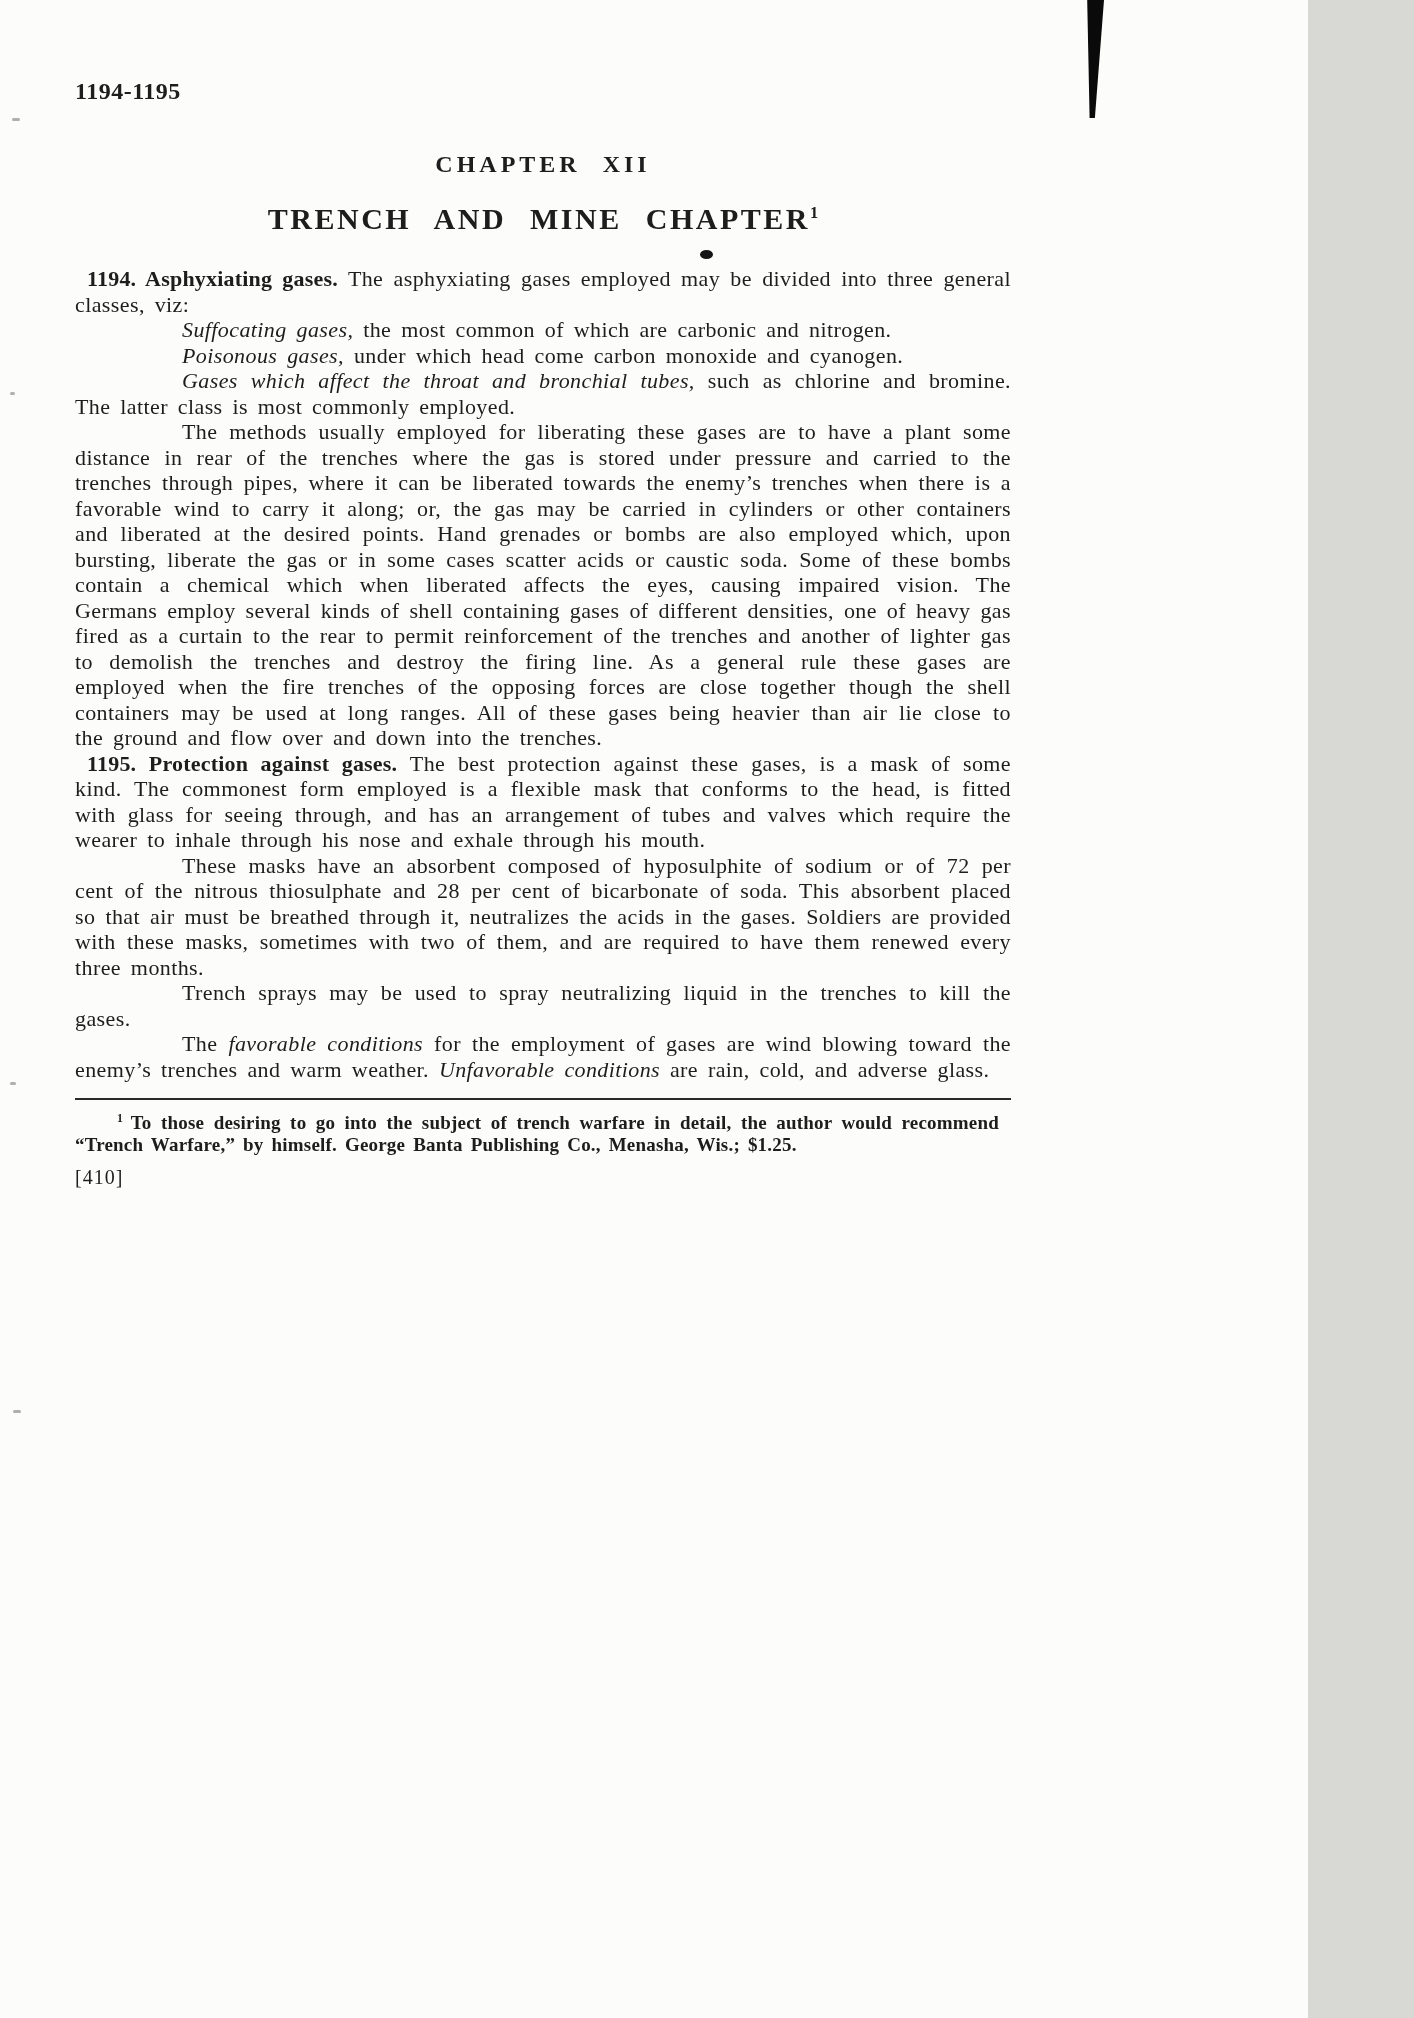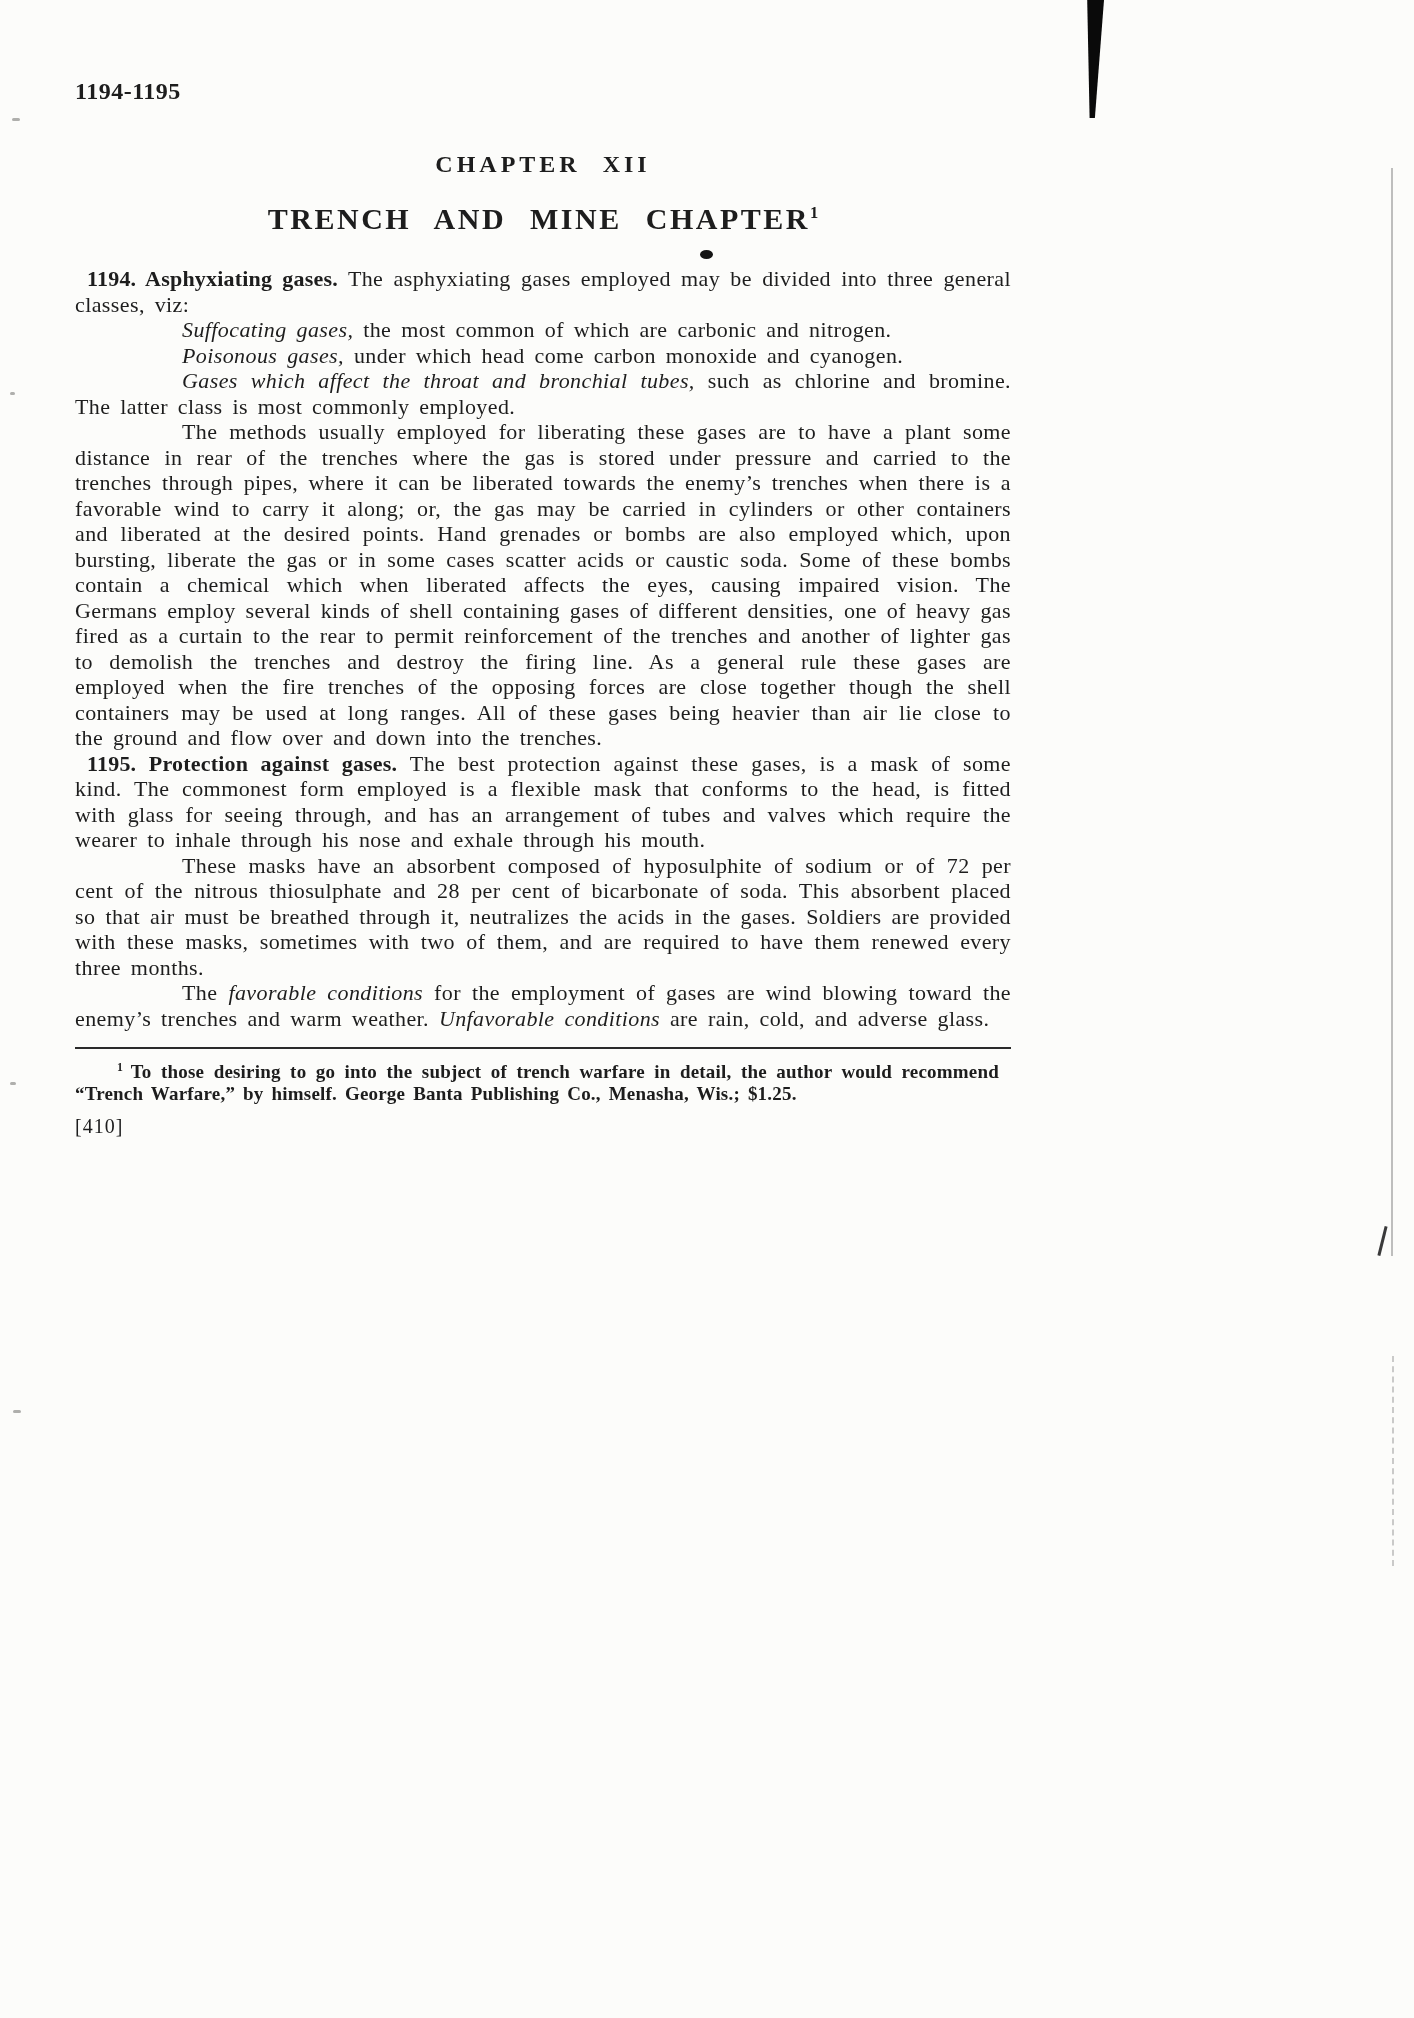--- a/index.html
+++ b/index.html
@@ -1,18 +1,18 @@
 <!DOCTYPE html>
 <html><head>
 <meta charset="utf-8">
 <style>
   html,body{margin:0;padding:0;background:#d8d8d4;}
   .page{
     position:relative;
-    width:1414px;height:2018px;
+    width:1308px;height:2018px;
     background:#fcfcfa;
     overflow:hidden;
     font-family:"Liberation Serif","DejaVu Serif",serif;
     color:#1d1d1d;
   }
   .content{
     position:absolute;
     left:75px;top:0;
     width:936px;
     padding-top:78px;
@@ -123,20 +123,21 @@
     </div>
 
     <div class="body-text">
         <p class="para indent-section"><span class="run bold">1194. Asphyxiating gases. </span><span class="run normal">The asphyxiating gases employed may be divided into three general classes, viz:</span></p>
         <p class="para indent-deep"><span class="run italic">Suffocating gases, </span><span class="run normal">the most common of which are carbonic and nitrogen.</span></p>
         <p class="para indent-deep"><span class="run italic">Poisonous gases, </span><span class="run normal">under which head come carbon monoxide and cyanogen.</span></p>
         <p class="para indent-deep"><span class="run italic">Gases which affect the throat and bronchial tubes, </span><span class="run normal">such as chlorine and bromine. The latter class is most commonly employed.</span></p>
         <p class="para indent-deep"><span class="run normal">The methods usually employed for liberating these gases are to have a plant some distance in rear of the trenches where the gas is stored under pressure and carried to the trenches through pipes, where it can be liberated towards the enemy’s trenches when there is a favorable wind to carry it along; or, the gas may be carried in cylinders or other containers and liberated at the desired points.  Hand grenades or bombs are also employed which, upon bursting, liberate the gas or in some cases scatter acids or caustic soda.  Some of these bombs contain a chemical which when liberated affects the eyes, causing impaired vision.  The Germans employ several kinds of shell containing gases of different densities, one of heavy gas fired as a curtain to the rear to permit reinforcement of the trenches and another of lighter gas to demolish the trenches and destroy the firing line.  As a general rule these gases are employed when the fire trenches of the opposing forces are close together though the shell containers may be used at long ranges.  All of these gases being heavier than air lie close to the ground and flow over and down into the trenches.</span></p>
         <p class="para indent-section"><span class="run bold">1195. Protection against gases. </span><span class="run normal">The best protection against these gases, is a mask of some kind.  The commonest form employed is a flexible mask that conforms to the head, is fitted with glass for seeing through, and has an arrangement of tubes and valves which require the wearer to inhale through his nose and exhale through his mouth.</span></p>
         <p class="para indent-deep"><span class="run normal">These masks have an absorbent composed of hyposulphite of sodium or of 72 per cent of the nitrous thiosulphate and 28 per cent of bicarbonate of soda.  This absorbent placed so that air must be breathed through it, neutralizes the acids in the gases.  Soldiers are provided with these masks, sometimes with two of them, and are required to have them renewed every three months.</span></p>
+        <p class="para indent-deep"><span class="run normal">Trench sprays may be used to spray neutralizing liquid in the trenches to kill the gases.</span></p>
         <p class="para indent-deep"><span class="run normal">The </span><span class="run italic">favorable conditions </span><span class="run normal">for the employment of gases are wind blowing toward the enemy’s trenches and warm weather.  </span><span class="run italic">Unfavorable conditions </span><span class="run normal">are rain, cold, and adverse glass.</span></p>
       </div>
 
     <div class="footnote-rule"></div>
 
     <p class="footnote"><span class="run sup">1 </span><span class="run normal">To those desiring to go into the subject of trench warfare in detail, the author would recommend “Trench Warfare,” by himself.  George Banta Publishing Co., Menasha, Wis.; $1.25.</span></p>
 
     <div class="pagenum">[410]</div>
 
   </div>

